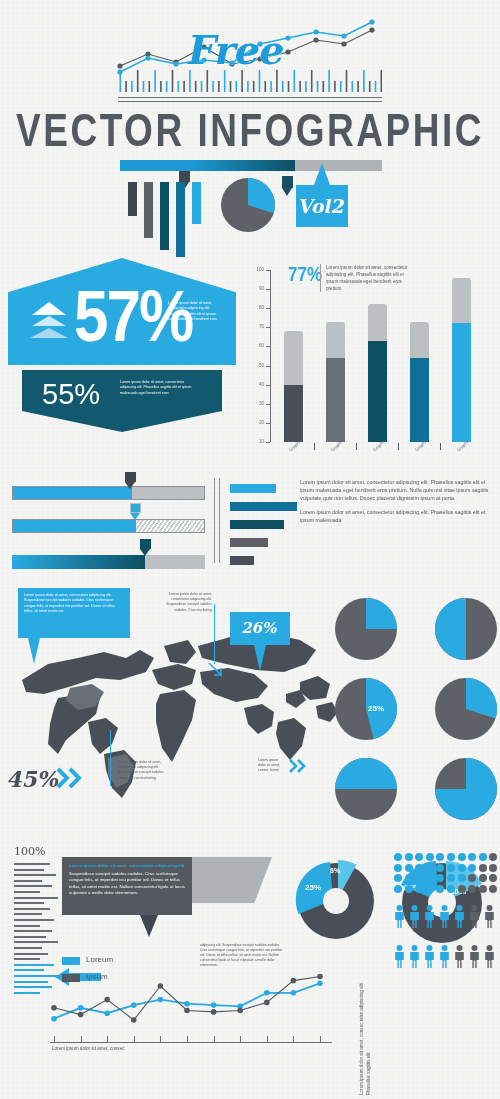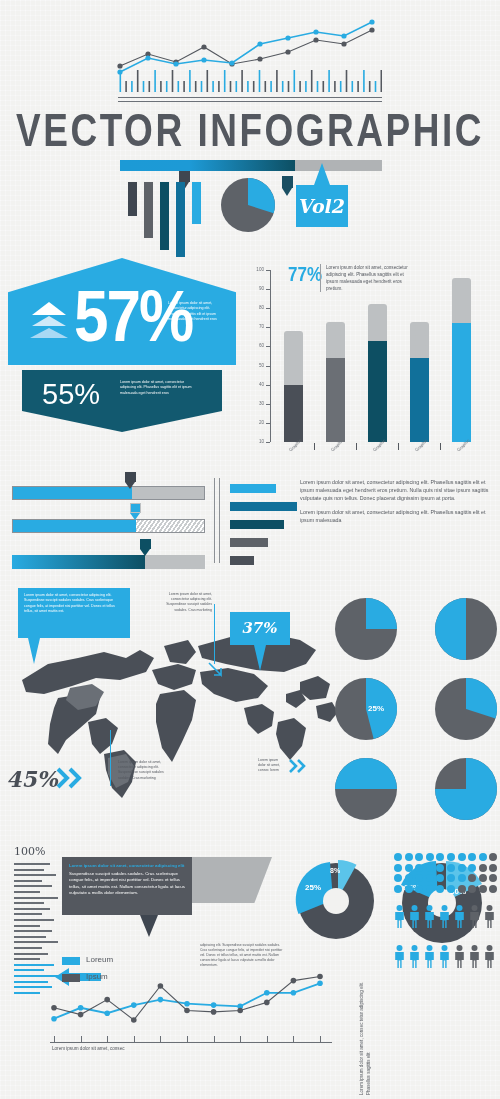--- a/index.html
+++ b/index.html
@@ -211,20 +211,21 @@
         <circle cx="94" cy="46" r="2.6"></circle>
           <circle cx="122" cy="49" r="2.6"></circle>
           <circle cx="150" cy="30" r="2.6"></circle>
         <circle cx="178" cy="24" r="2.6"></circle>
           <circle cx="206" cy="18" r="2.6"></circle>
           <circle cx="234" cy="22" r="2.6"></circle>
         <circle cx="262" cy="8" r="2.6"></circle>
       </g>
     </svg>
 
+    <div class="script-free">Free</div>
 
     <svg class="abs" style="left:118px;top:68px;" width="264" height="26" id="ruler">
         <rect x="1.5" y="2" width="1.6" height="22" fill="#29abe2"></rect>
         <rect x="7.3" y="13" width="1.6" height="11" fill="#54585f"></rect>
         <rect x="13.1" y="13" width="1.6" height="11" fill="#29abe2"></rect>
         <rect x="18.9" y="2" width="1.6" height="22" fill="#54585f"></rect>
         <rect x="24.7" y="13" width="1.6" height="11" fill="#29abe2"></rect>
         <rect x="30.5" y="13" width="1.6" height="11" fill="#54585f"></rect>
         <rect x="36.3" y="2" width="1.6" height="22" fill="#29abe2"></rect>
         <rect x="42.1" y="13" width="1.6" height="11" fill="#54585f"></rect>
@@ -443,21 +444,21 @@
       <div class="ctail" style="left:10px;top:50px;"></div>
     </div>
 
     <div class="mapnote" style="left:160px;top:12px;width:52px;text-align:right;">Lorem ipsum dolor sit amet, consectetur adipiscing elit. Suspendisse suscipit sodales sodales. Cras marketing</div>
     <div class="vline" style="left:214px;top:24px;height:60px;"></div>
     <svg class="abs" style="left:208px;top:82px;" width="16" height="16">
       <path d="M1,1 L13,13 L13,6 M13,13 L6,13" stroke="#29abe2" stroke-width="1.6" fill="none"></path>
     </svg>
 
     <div class="callout" style="left:230px;top:32px;width:60px;height:33px;">
-      <div class="cbig">37%</div>
+      <div class="cbig">26%</div>
       <div class="ctail" style="left:24px;top:33px;"></div>
     </div>
 
     <div class="mapnote" style="left:118px;top:180px;width:54px;">Lorem ipsum dolor sit amet, consectetur adipiscing elit. Suspendisse suscipit sodales sodales. Cras marketing</div>
     <div class="vline" style="left:110px;top:150px;height:56px;"></div>
 
     <div class="mapnote" style="left:258px;top:178px;width:28px;">Lorem ipsum dolor sit amet, consec lorem</div>
     <svg class="abs" style="left:289px;top:178px;" width="20" height="16">
       <path d="M1,2 L7,8 L1,14" stroke="#29abe2" stroke-width="2.6" fill="none"></path>
       <path d="M9,2 L15,8 L9,14" stroke="#29abe2" stroke-width="2.6" fill="none"></path>

